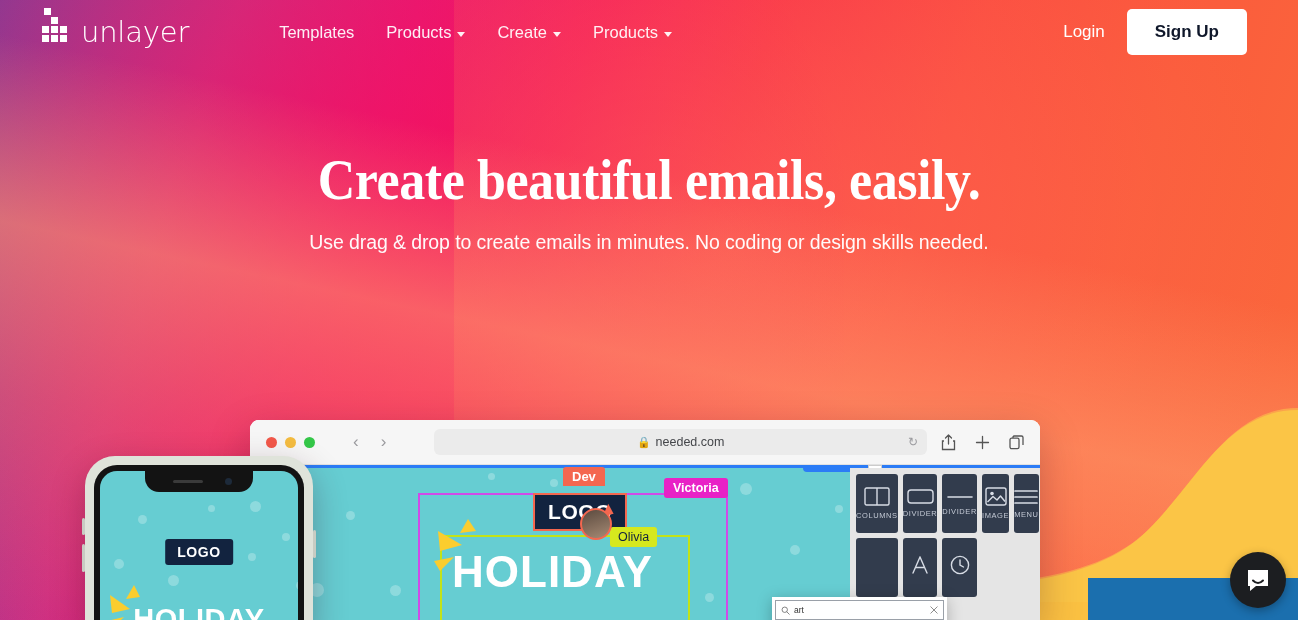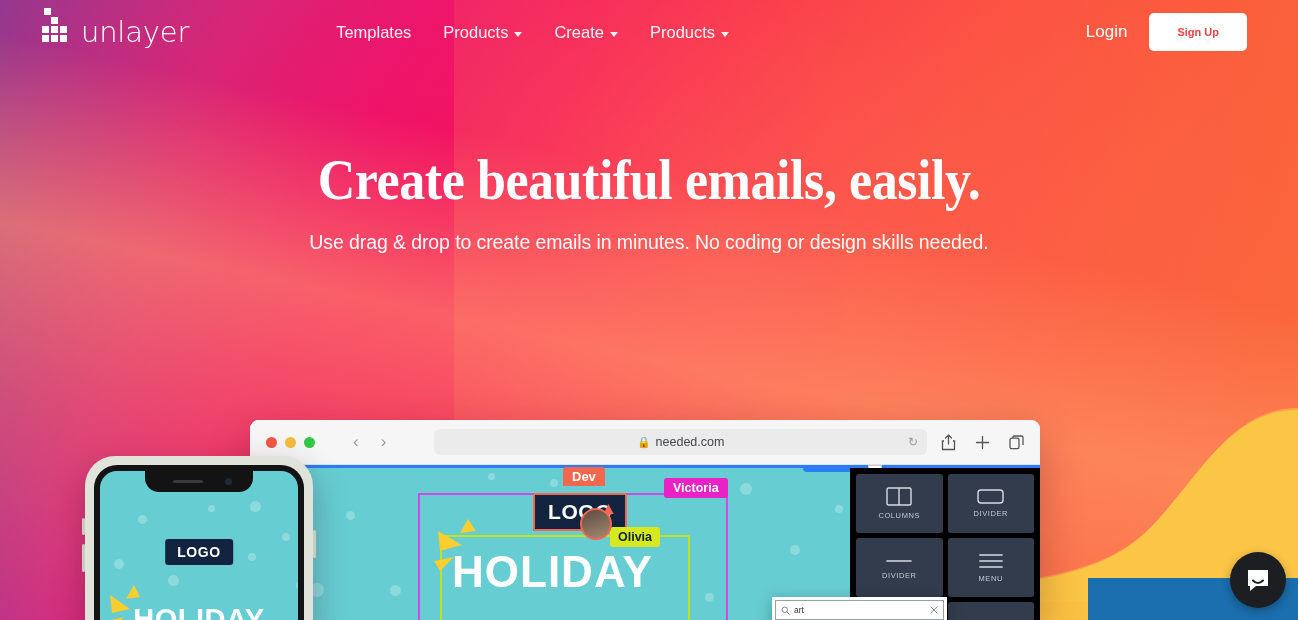--- a/index.html
+++ b/index.html
@@ -44,46 +44,46 @@
   }
   .bg-wave { position: absolute; right: 0; bottom: 0; width: 430px; height: 330px; }
   .bg-blue-right {
     position: absolute; right: 0; bottom: 0; width: 210px; height: 42px;
     background: #1b6fae;
   }
 
   
   .navbar {
     position: absolute; top: 0; left: 0; right: 0; height: 64px;
-    display: flex; z-index: 40; gap: 30px;
+    display: flex; z-index: 40;
   }
   .brand { display: flex; align-items: center; margin-left: 42px; gap: 9px; }
   .brand-mark { width: 30px; height: 34px; position: relative; }
   .brand-mark i {
     position: absolute; background: #ffffff; display: block;
   }
   .brand-text {
     color: #fff; font-size: 29px; font-weight: 300; letter-spacing: -0.2px;
     font-family: "DejaVu Sans", sans-serif;
   }
-  .nav-main { display: flex; align-items: center; gap: 32px; margin-left: 117px; }
+  .nav-main { display: flex; align-items: center; gap: 32px; margin-left: 90px; }
   .nav-link {
     color: rgba(255,255,255,0.93); font-size: 16.5px; font-weight: 400;
     text-decoration: none; display: flex; align-items: center; gap: 6px;
     cursor: pointer; white-space: nowrap;
   }
   .caret {
     width: 0; height: 0; border-left: 4.5px solid transparent;
     border-right: 4.5px solid transparent; border-top: 5px solid rgba(255,255,255,0.93);
     display: inline-block; position: relative; top: 2px;
   }
   .nav-right { margin-left: auto; display: flex; align-items: center; gap: 22px; margin-right: 51px; }
   .login-link { color: #fff; font-size: 17px; text-decoration: none; cursor: pointer; }
   .signup-btn {
-    background: #fff; color: #ef4444; font-size: 11px; font-weight: 700;
+    background: #fff; color: #0f172a; font-size: 17px; font-weight: 700;
     border: none; border-radius: 5px; padding: 13px 28px; cursor: pointer;
     font-family: "Liberation Sans", sans-serif;
   }
 
   
   .hero { position: absolute; top: 150px; left: 0; right: 0; text-align: center; z-index: 20; }
   .hero-title {
     color: #fff; font-family: "Liberation Serif", serif;
     font-size: 56px; font-weight: 700; letter-spacing: -0.5px;
     line-height: 1.1; transform: scaleX(0.93); transform-origin: center;
@@ -162,21 +162,21 @@
   .dev-tag {
     position: absolute; left: 313px; top: 2px; background: #f4674f; color: #fff;
     font-size: 13px; font-weight: 700; padding: 2px 9px; border-radius: 3px 3px 0 0; z-index: 9;
   }
   .victoria-tag {
     position: absolute; left: 414px; top: 13px; background: #e822c6; color: #fff;
     font-size: 12.5px; font-weight: 700; padding: 3px 9px; border-radius: 3px; z-index: 9;
   }
   .olivia-tag {
     position: absolute; left: 360px; top: 62px; background: #d6e81e; color: #12233f;
-    font-size: 12.5px; font-weight: 700; padding: 3px 8px; border-radius: 3px; z-index: 9;
+    font-size: 12.5px; font-weight: 400; padding: 3px 8px; border-radius: 3px; z-index: 9;
   }
   .avatar-sm {
     position: absolute; left: 330px; top: 43px; width: 32px; height: 32px;
     border-radius: 50%; border: 2px solid #f4674f; overflow: hidden; z-index: 10;
     background: linear-gradient(160deg,#5b4a3f,#a58a74);
   }
   .cursor-arrow {
     position: absolute; left: 355px; top: 40px; width: 0; height: 0;
     border-left: 9px solid #f4674f; border-bottom: 7px solid transparent;
     border-top: 7px solid transparent; transform: rotate(24deg); z-index: 8;
@@ -184,22 +184,22 @@
   .holiday-big {
     position: absolute; left: 202px; top: 82px; color: #fff; font-size: 44px;
     font-weight: 800; letter-spacing: 1px; z-index: 6;
     font-family: "Liberation Sans", sans-serif;
   }
   .spark { position: absolute; z-index: 6; }
 
   
   .tools {
     position: absolute; right: 0; top: 3px; width: 190px; height: 152px;
-    background: #000000; padding: 6px; display: grid;
-    grid-template-columns: repeat(2,1fr); grid-auto-rows: 59px; gap: 5px; z-index: 12;
+    background: #e5e5e5; padding: 6px; display: grid;
+    grid-template-columns: repeat(5,1fr); grid-auto-rows: 59px; gap: 5px; z-index: 12;
   }
   .tool {
     background: #323c4d; border-radius: 3px; display: flex; flex-direction: column;
     align-items: center; justify-content: center; gap: 5px; cursor: pointer;
   }
   .tool-label { color: #c3c9d4; font-size: 7.5px; letter-spacing: 0.6px; }
   .tool svg { display: block; }
 
   
   .flyout {
@@ -403,20 +403,28 @@
           <svg width="27" height="15" viewBox="0 0 27 15">
             <rect x="1" y="1" width="25" height="13" rx="3" stroke="#d7dce5" stroke-width="1.4" fill="none"></rect>
           </svg>
           <span class="tool-label">DIVIDER</span>
         </div>
         <div class="tool">
           <svg width="26" height="10" viewBox="0 0 26 10">
             <line x1="1" y1="5" x2="25" y2="5" stroke="#d7dce5" stroke-width="1.6" stroke-linecap="round"></line>
           </svg>
           <span class="tool-label">DIVIDER</span>
+        </div>
+        <div class="tool">
+          <svg width="22" height="19" viewBox="0 0 22 19">
+            <rect x="1" y="1" width="20" height="17" rx="2" stroke="#d7dce5" stroke-width="1.4" fill="none"></rect>
+            <circle cx="7" cy="6.5" r="1.8" fill="#d7dce5"></circle>
+            <path d="M2.5 15 L8 9.5 L12 13 L15.5 9 L20 14.5" stroke="#d7dce5" stroke-width="1.4" fill="none" stroke-linejoin="round"></path>
+          </svg>
+          <span class="tool-label">IMAGE</span>
         </div>
         <div class="tool">
           <svg width="24" height="16" viewBox="0 0 24 16">
             <line x1="1" y1="2" x2="23" y2="2" stroke="#d7dce5" stroke-width="1.7" stroke-linecap="round"></line>
             <line x1="1" y1="8" x2="23" y2="8" stroke="#d7dce5" stroke-width="1.7" stroke-linecap="round"></line>
             <line x1="1" y1="14" x2="23" y2="14" stroke="#d7dce5" stroke-width="1.7" stroke-linecap="round"></line>
           </svg>
           <span class="tool-label">MENU</span>
         </div>
         <div class="tool">

